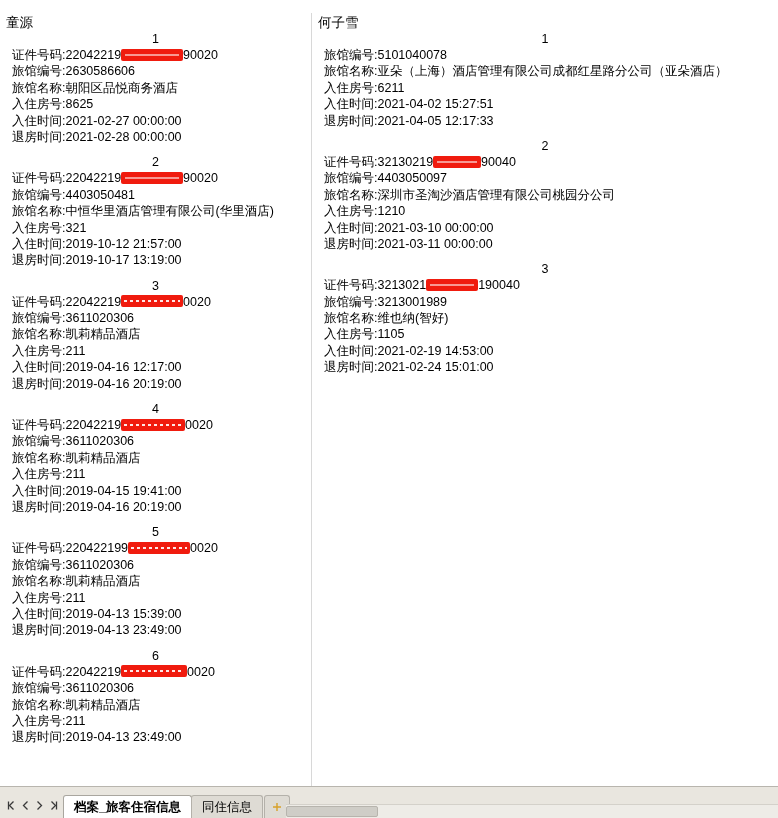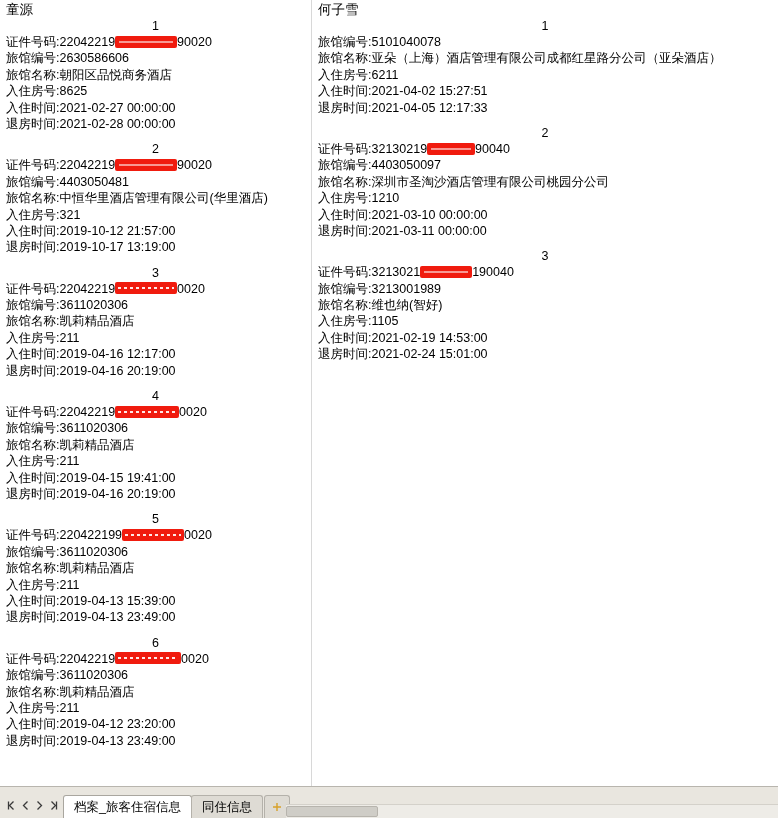--- a/index.html
+++ b/index.html
@@ -10,21 +10,21 @@
   }
   #page {
     position: relative;
     width: 778px;
     height: 818px;
     background: #ffffff;
     overflow: hidden;
   }
   .columns {
     position: absolute;
-    top: 0; left: 0;
+    top: 13px; left: 0;
     width: 778px;
     height: 786px;
     display: flex;
   }
   .col {
     position: relative;
     height: 100%;
     padding: 0;
   }
   .col-left { width: 312px; border-right: 1px solid #d8d8d8; }
@@ -45,21 +45,21 @@
     font-size: 12.5px;
     color: #000;
     line-height: 16px;
     height: 16px;
   }
   .field {
     font-size: 12.5px;
     color: #000;
     line-height: 16.4px;
     height: 16.4px;
-    padding-left: 6px;
+    padding-left: 12px;
     white-space: nowrap;
     overflow: hidden;
   }
   .redacted {
     display: inline-block;
     background: #f01b0e;
     border-radius: 2px;
     vertical-align: middle;
     position: relative;
     top: -1px;
@@ -129,21 +129,21 @@
     line-height: 16px;
     white-space: nowrap;
     border: 1px solid #b4b1aa;
     border-bottom: none;
     border-radius: 3px 3px 0 0;
     margin-right: -1px;
     background: #dedbd4;
   }
   .tab.active {
     background: #ffffff;
-    font-weight: normal;
+    font-weight: bold;
     border-color: #a9a69f;
   }
   .tab-add {
     width: 26px;
     height: 23px;
     border: 1px solid #b4b1aa;
     border-bottom: none;
     border-radius: 3px 3px 0 0;
     background: #dedbd4;
     display: flex;
@@ -227,21 +227,20 @@
             <div class="field"><span>入住时间:</span><span>2019-04-13 15:39:00</span></div>
             <div class="field"><span>退房时间:</span><span>2019-04-13 23:49:00</span></div>
           </div>
           <div class="spacer"></div>
           <div class="record">
             <div class="rec-num">6</div>
             <div class="field"><span>证件号码:</span><span>22042219</span><span class="redacted scribble" style="width: 66px; height: 12px;"></span><span>0020</span></div>
             <div class="field"><span>旅馆编号:</span><span>3611020306</span></div>
             <div class="field"><span>旅馆名称:</span><span>凯莉精品酒店</span></div>
             <div class="field"><span>入住房号:</span><span>211</span></div>
-            <div class="field"><span>入住时间:</span><span>2019-04-12 23:20:00</span></div>
             <div class="field"><span>退房时间:</span><span>2019-04-13 23:49:00</span></div>
           </div>
         </div>
     </div>
     <div class="col col-right">
       <div class="col-header">何子雪</div>
       <div class="records">
           <div class="record">
             <div class="rec-num">1</div>
             <div class="field"><span>旅馆编号:</span><span>5101040078</span></div>

